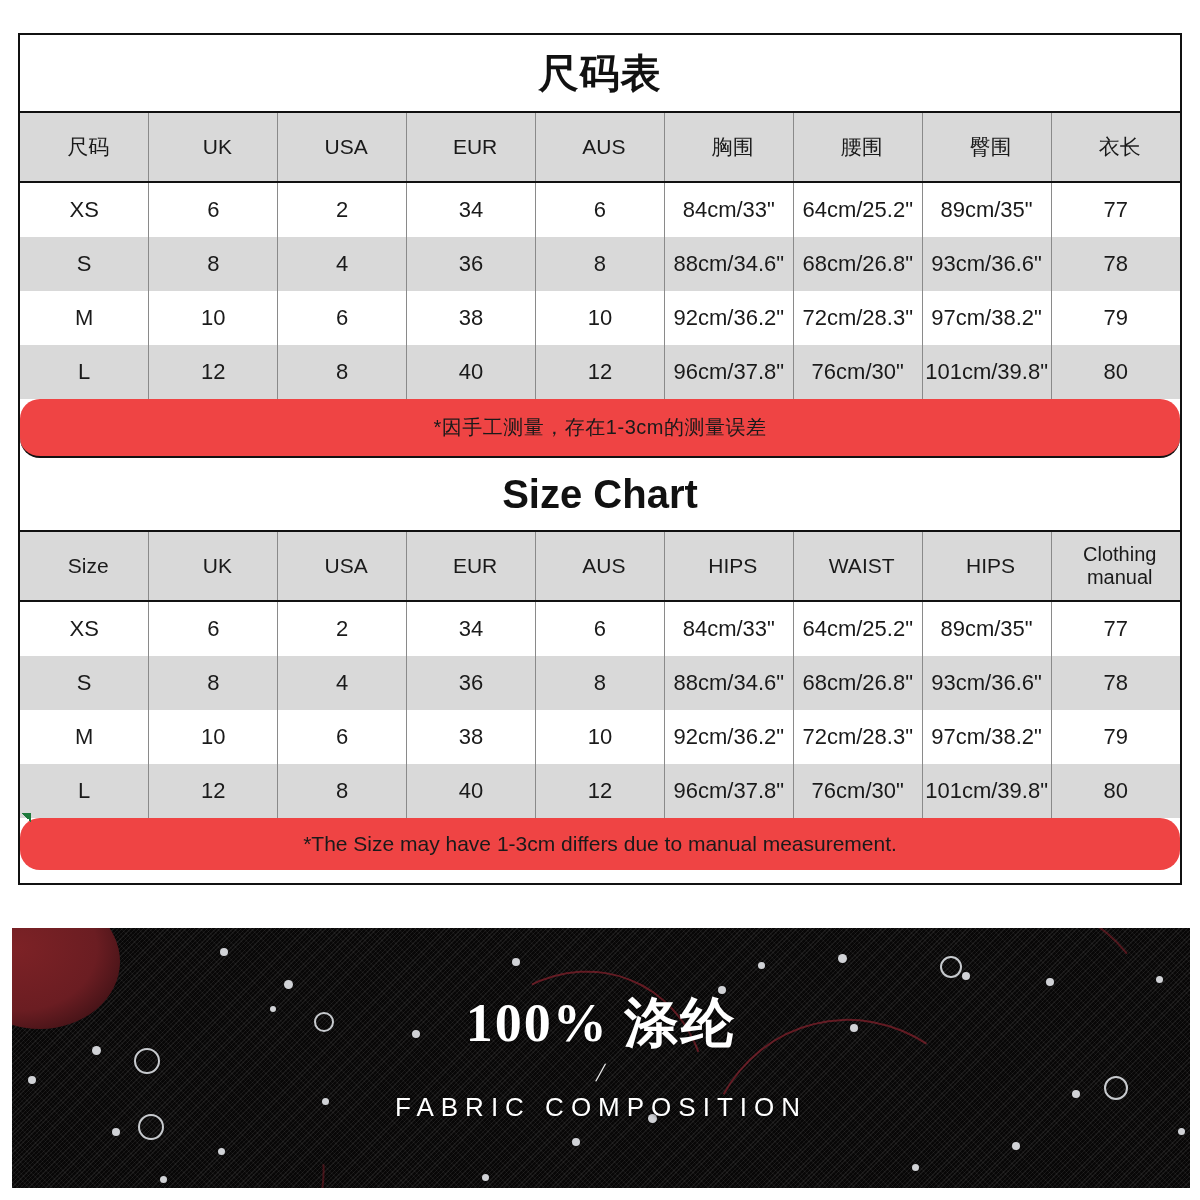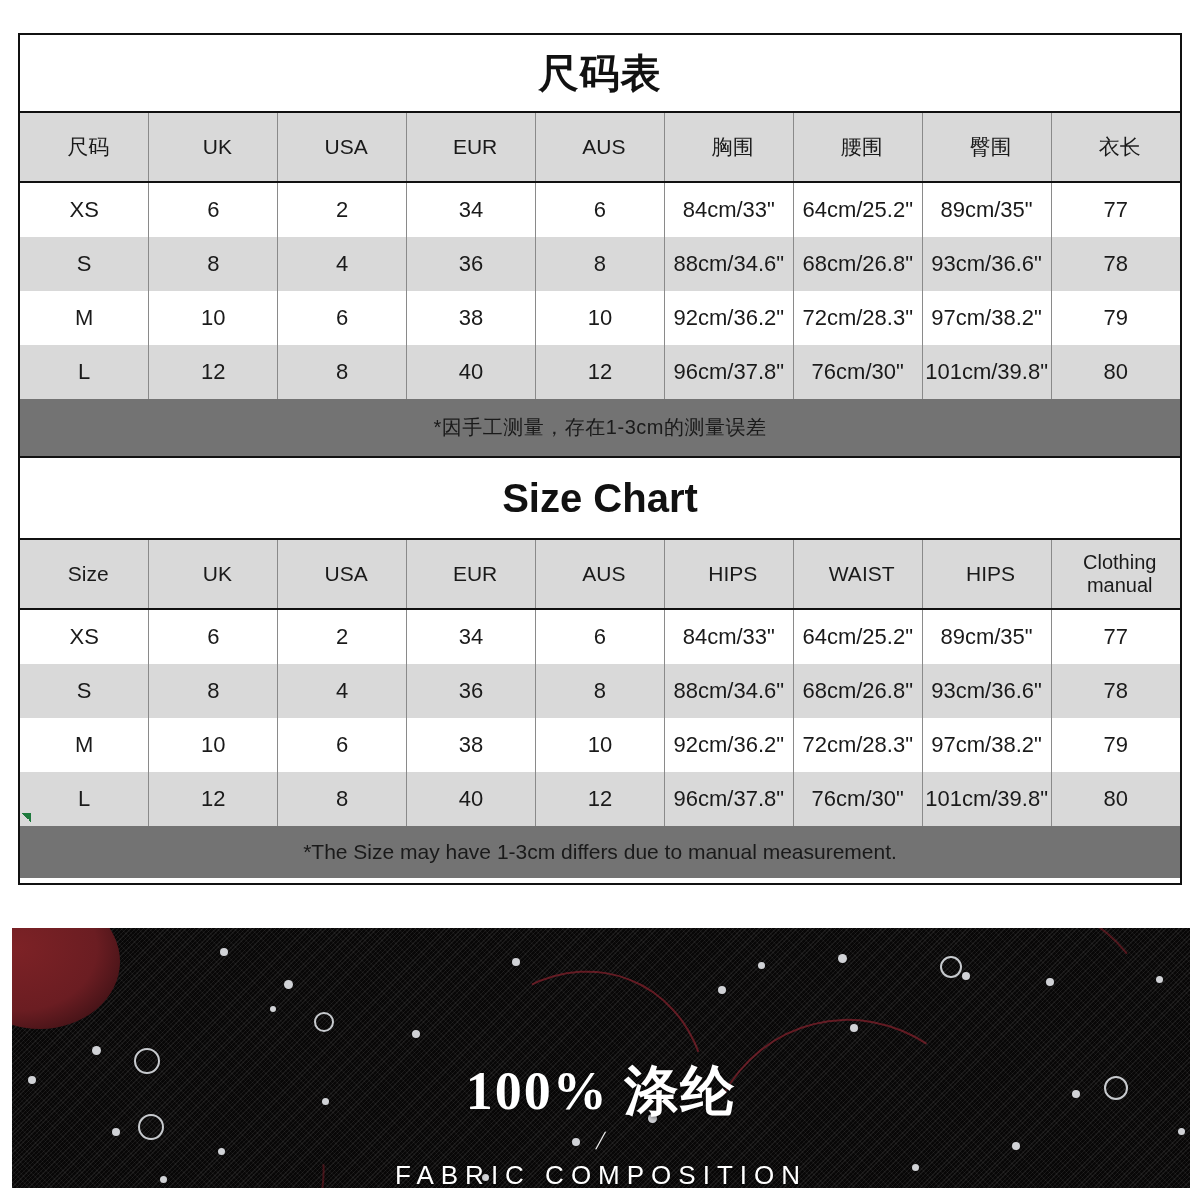--- a/index.html
+++ b/index.html
@@ -35,21 +35,21 @@
     justify-content: center;
     background: #ffffff;
   }
   .title-cn {
     font-size: 40px;
     font-weight: 700;
     color: #111111;
     letter-spacing: 1px;
     line-height: 1;
   }
-  .title-band.en { height: 80px; }
+  .title-band.en { height: 72px; }
   .title-en {
     font-size: 40px;
     font-weight: 700;
     color: #111111;
     letter-spacing: 0px;
     line-height: 1;
   }
 
   
   table.size-table {
@@ -91,23 +91,24 @@
   table.size-table td.first-col,
   table.size-table th.first-col { border-left: none; }
   table.size-table td.last-col,
   table.size-table th.last-col { border-right: none; }
 
   
   .note-row {
     display: flex;
     align-items: center;
     justify-content: center;
-    background: #737373;
+    background: #ef4444;
     font-size: 20px;
     color: #1a1a1a;
+    border-radius: 20px;
   }
   .note-row.cn {
     height: 57px;
     border-bottom: 2px solid #111111;
     letter-spacing: 0.5px;
   }
   .note-row.en {
     height: 52px;
     font-size: 21px;
   }
@@ -171,21 +172,21 @@
     border-radius: 50%;
     background: transparent;
   }
 
   .banner-text {
     position: absolute;
     inset: 0;
     display: flex;
     flex-direction: column;
     align-items: center;
-    justify-content: flex-end;
+    justify-content: center;
     z-index: 5;
   }
   .fabric-main {
     font-family: "Liberation Serif", "DejaVu Serif", serif;
     font-size: 54px;
     font-weight: 700;
     color: #ffffff;
     line-height: 1;
     letter-spacing: 2px;
     text-shadow: 0 1px 5px rgba(0,0,0,0.6);

